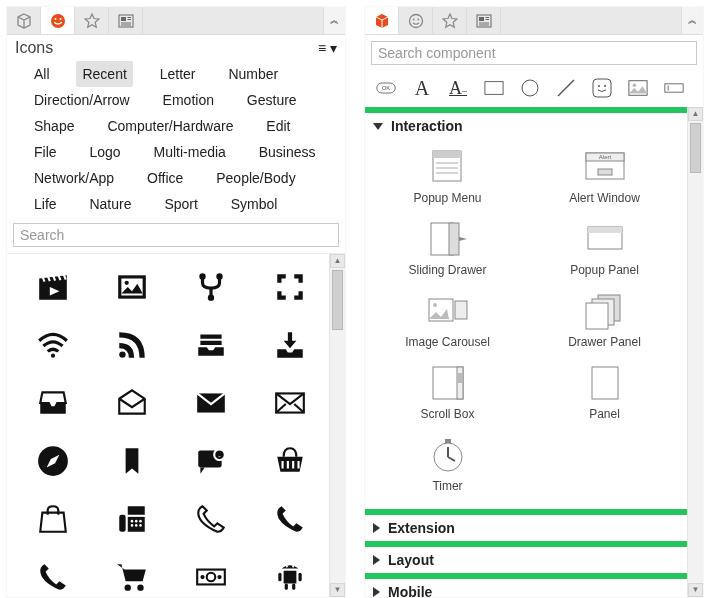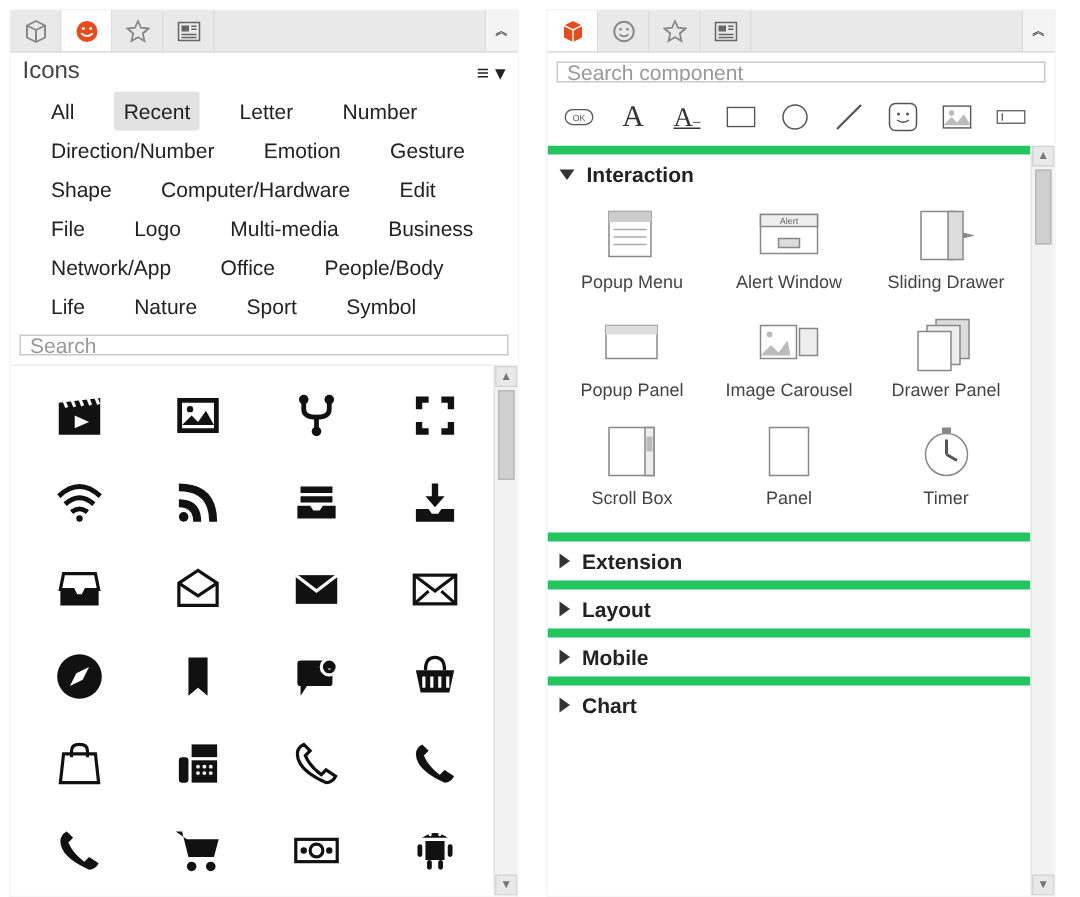--- a/index.html
+++ b/index.html
@@ -76,21 +76,21 @@
     padding: 1px 6px;
     margin-right: 4px;
     border-radius: 2px;
     cursor: pointer;
     font-size: 14px;
     margin-left: 13px;
   }
   .cat.active { background: #e2e2e2; }
   .search {
     margin: 0 6px 6px 6px;
-    height: 14px;
+    height: 24px;
     border: 1px solid #c9c9c9;
     padding: 0 6px;
     font-size: 14px;
     color: #888;
     background: #fff;
     width: calc(100% - 12px);
   }
   .search::placeholder { color: #999; }
   .grid-wrap {
     flex: 1;
@@ -191,21 +191,21 @@
   .tri.down {
     border-width: 7px 5px 0 5px;
     border-color: #333 transparent transparent transparent;
   }
   .tri.right {
     border-width: 5px 0 5px 7px;
     border-color: transparent transparent transparent #333;
   }
   .section-grid {
     display: grid;
-    grid-template-columns: repeat(3, 1fr);
+    grid-template-columns: repeat(2, 1fr);
     padding: 2px 4px 8px 4px;
   }
   .comp {
     display: flex;
     flex-direction: column;
     align-items: center;
     gap: 4px;
     padding: 6px 2px 8px 2px;
     cursor: pointer;
   }
@@ -296,21 +296,21 @@
   <div class="header-row">
     <span class="title">Icons</span>
     <span class="menu-icon">≡ ▾</span>
   </div>
 
   <div class="cats">
     <span class="cat">All</span>
     <span class="cat active">Recent</span>
     <span class="cat">Letter</span>
     <span class="cat">Number</span>
-    <span class="cat">Direction/Number</span>
+    <span class="cat">Direction/Arrow</span>
     <span class="cat">Emotion</span>
     <span class="cat">Gesture</span>
     <span class="cat">Shape</span>
     <span class="cat">Computer/Hardware</span>
     <span class="cat">Edit</span>
     <span class="cat">File</span>
     <span class="cat">Logo</span>
     <span class="cat">Multi-media</span>
     <span class="cat">Business</span>
     <span class="cat">Network/App</span>

